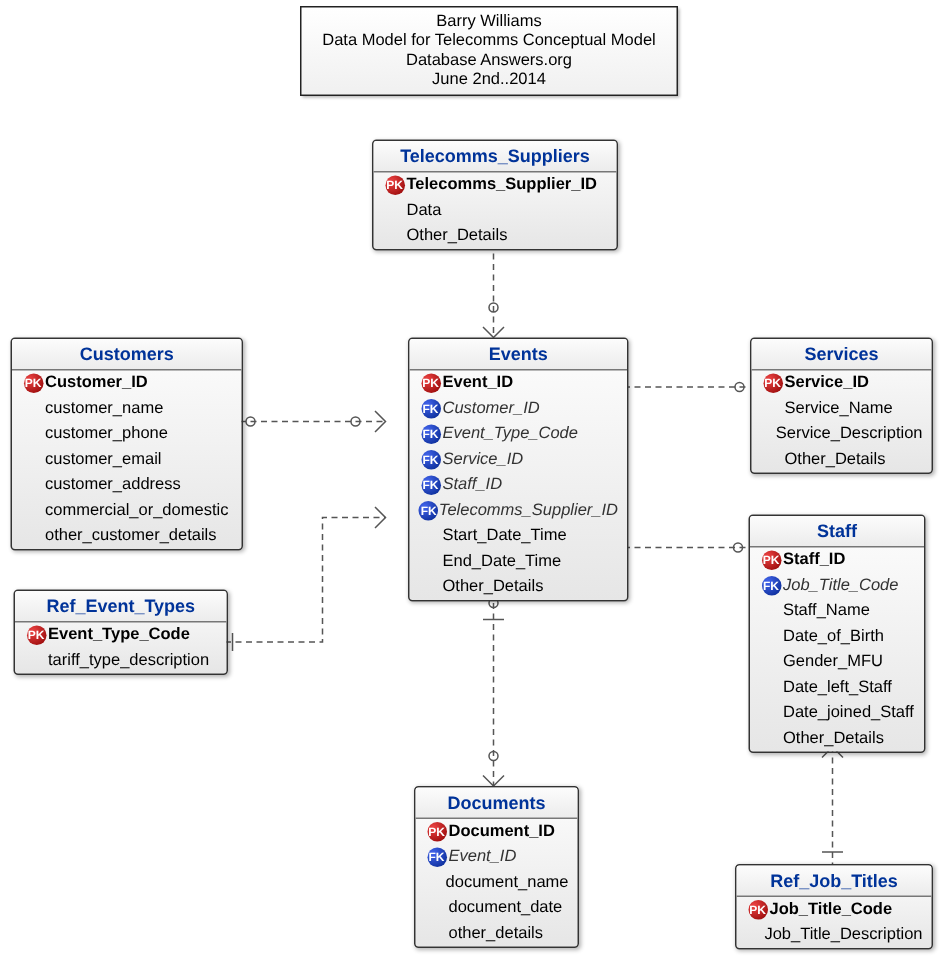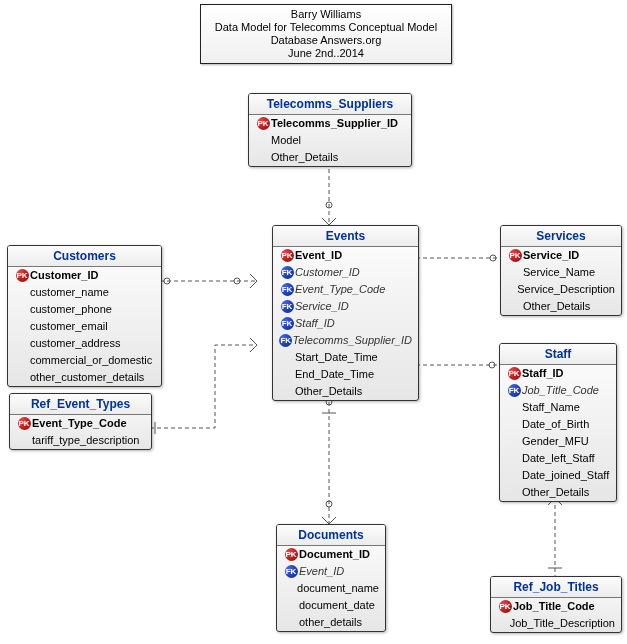--- a/index.html
+++ b/index.html
@@ -138,30 +138,30 @@
   <div class="entity-title">Telecomms_Suppliers</div>
   <div>
       <div class="attr">
         <span class="slot">
           <span class="pk-badge">PK</span>
         </span>
         <span class="txt pk-txt">Telecomms_Supplier_ID</span>
       </div>
       <div class="attr">
         <span class="slot"></span>
-        <span class="txt">Model</span>
+        <span class="txt">Data</span>
       </div>
       <div class="attr">
         <span class="slot"></span>
         <span class="txt">Other_Details</span>
       </div>
     </div>
 </div>
 
-<div class="entity" style="left:7px; top:225px; width:153px;margin-top:20px;">
+<div class="entity" style="left:7px; top:225px; width:153px;">
   <div class="entity-title">Customers</div>
   <div>
       <div class="attr">
         <span class="slot">
           <span class="pk-badge">PK</span>
         </span>
         <span class="txt pk-txt">Customer_ID</span>
       </div>
       <div class="attr">
         <span class="slot"></span>

